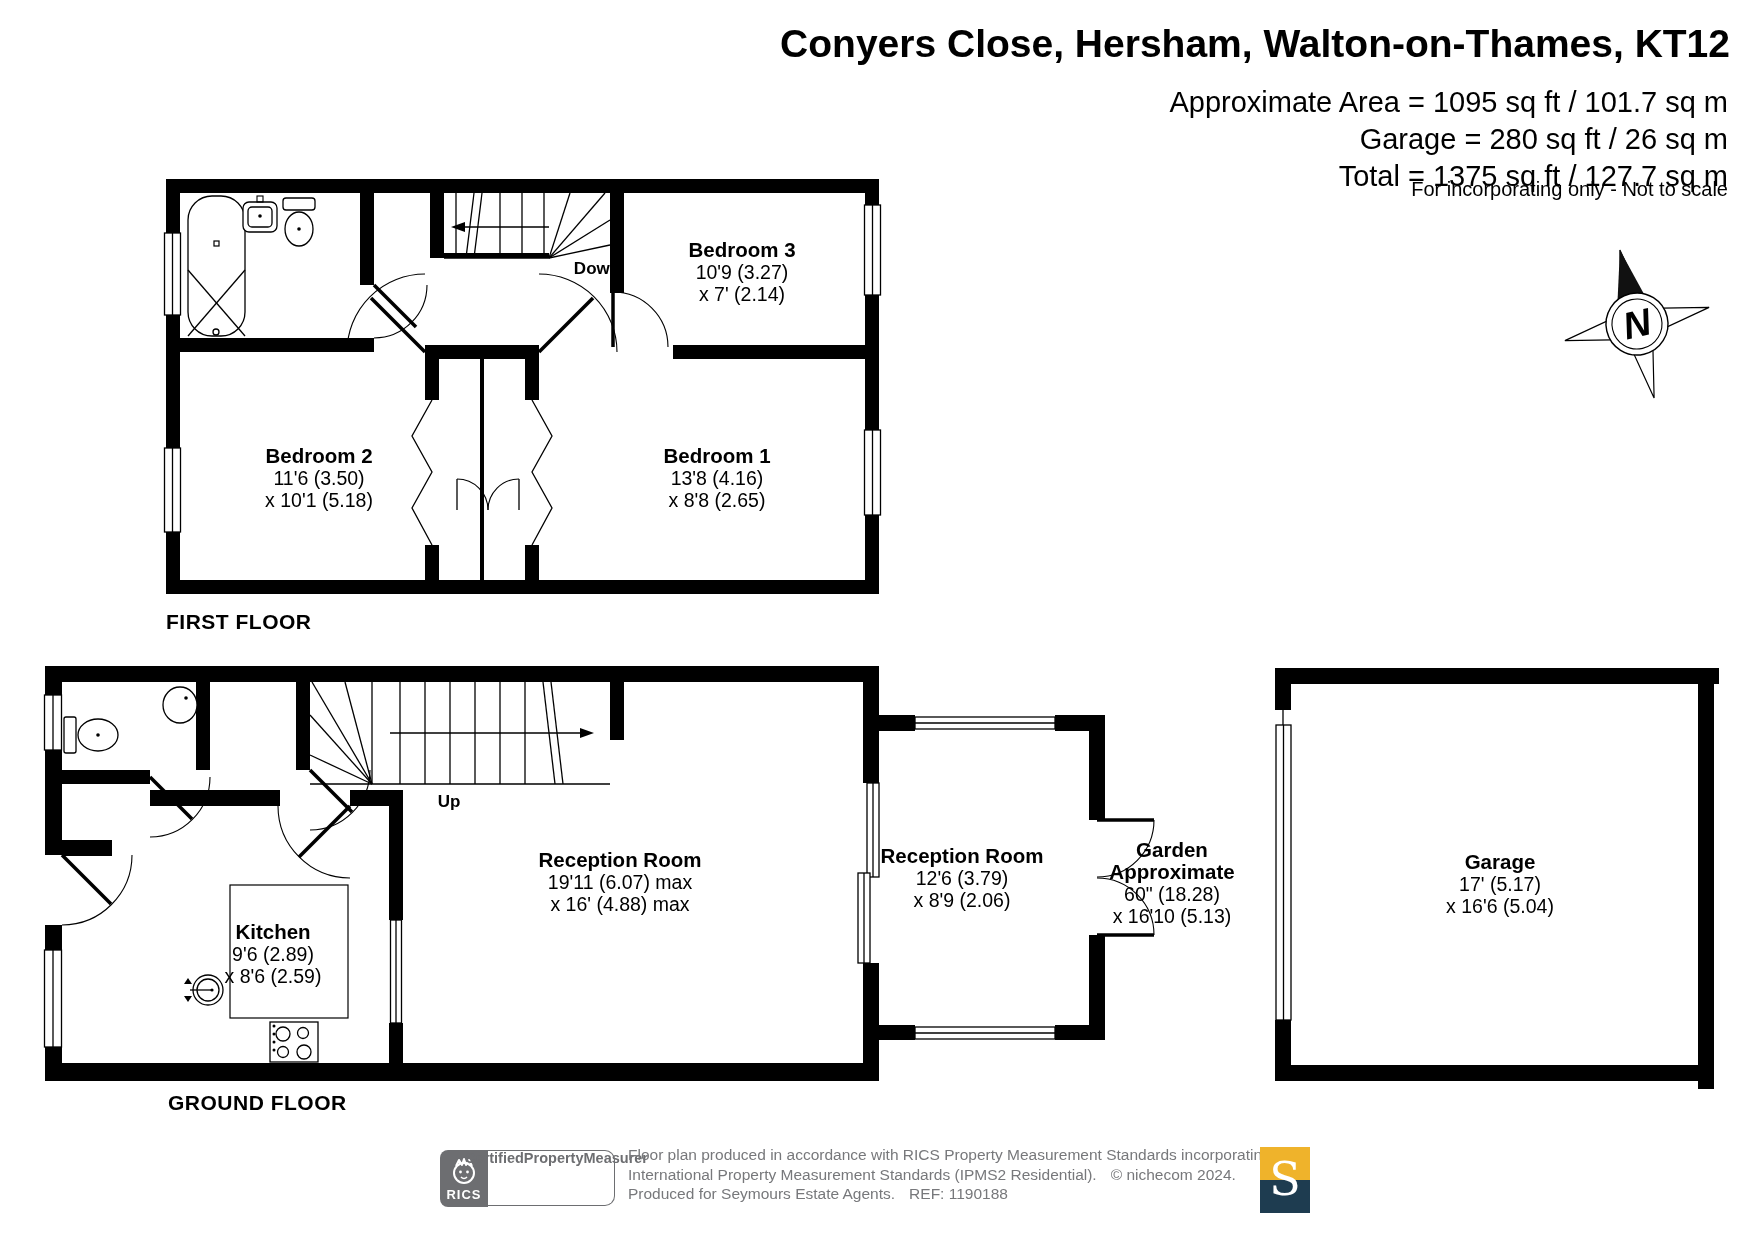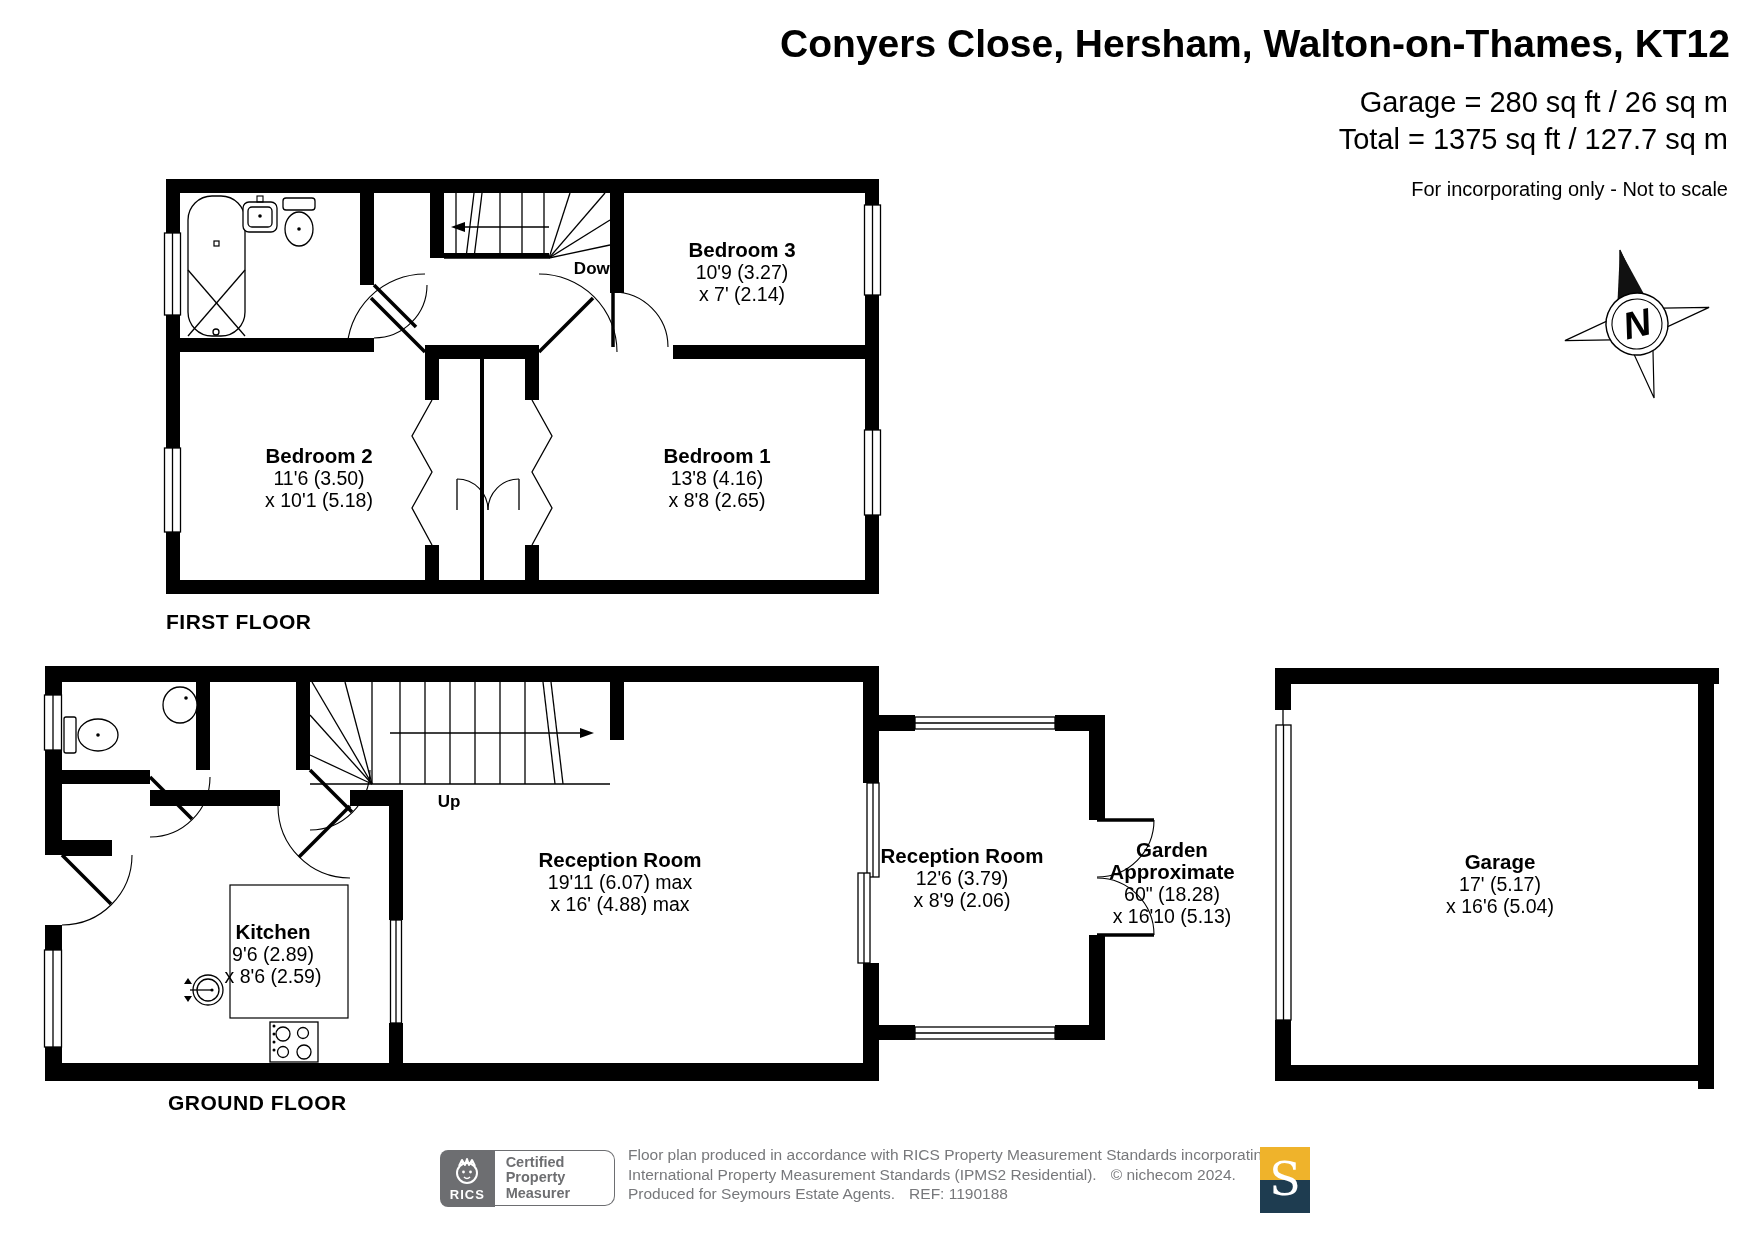--- a/index.html
+++ b/index.html
@@ -16,21 +16,21 @@
   .lbl .nm{font-weight:bold;font-size:20.5px;}
   .stair-lbl{position:absolute;transform:translate(-50%,-50%);font-weight:bold;font-size:17px;padding-left:34px;}
   .floor-lbl{position:absolute;font-weight:bold;font-size:21px;letter-spacing:0.5px;}
   
   #rics-badge{left:440px;top:1150px;width:175px;height:57px;display:flex;}
   #rics-sq{width:58px;height:57px;background:#6d6e71;border-radius:8px 0 0 8px;
            display:flex;flex-direction:column;align-items:center;justify-content:flex-end;}
   #rics-txt{color:#fff;font-weight:bold;font-size:13px;letter-spacing:1px;margin-bottom:5px;}
   #cpm-box{width:115px;height:54px;border:1.5px solid #6d6e71;border-left:none;
            border-radius:0 10px 10px 0;background:#fff;padding-left:11px;
-           display:flex;flex-direction:column;justify-content:center;}
+           display:flex;justify-content:center;}
   .cpm-line{font-weight:bold;font-size:14.5px;line-height:15.5px;color:#6d6e71;}
   #disclaimer{left:628px;top:1145px;font-size:15.5px;line-height:19.5px;color:#77787b;white-space:nowrap;}
   .gap{display:inline-block;width:14px;}
   #s-logo{left:1260px;top:1147px;width:50px;height:66px;}
   #s-top{position:absolute;left:0;top:0;width:50px;height:33px;background:#efb32b;}
   #s-bot{position:absolute;left:0;top:33px;width:50px;height:33px;background:#1e3c50;}
   #s-letter{position:absolute;left:0;top:0;width:50px;height:66px;text-align:center;
             font-family:"DejaVu Serif",serif;font-size:46px;line-height:64px;color:#fff;}
   svg{display:block;}
   .wall{fill:#000;stroke:none;}
@@ -40,20 +40,21 @@
   .win{fill:#fff;stroke:#000;stroke-width:1.3;}
   .fix{stroke:#000;stroke-width:1.3;fill:#fff;}
 </style>
 </head>
 <body>
 
 <div id="page">
 
   <div id="title" class="abs">Conyers Close, Hersham, Walton-on-Thames, KT12</div>
   <div id="areas" class="abs">
+    <div>Approximate Area = 1095 sq ft / 101.7 sq m</div>
     <div>Garage = 280 sq ft / 26 sq m</div>
     <div>Total = 1375 sq ft / 127.7 sq m</div>
   </div>
   <div id="note" class="abs">For incorporating only - Not to scale</div>
 
   <svg class="abs" style="left:1555px;top:242px" width="165" height="165" viewBox="0 0 165 165">
     <g transform="translate(82,82) rotate(-13)">
       <path d="M0,-76 L13,-13 L74,0 L13,13 L0,76 L-13,13 L-74,0 L-13,-13 Z" fill="#fff" stroke="#000" stroke-width="1.2"></path>
       <path d="M0,-76 L14,-26 L-14,-26 Z" fill="#111"></path>
       <circle cx="0" cy="0" r="31" fill="#fff" stroke="#000" stroke-width="1.4"></circle>

